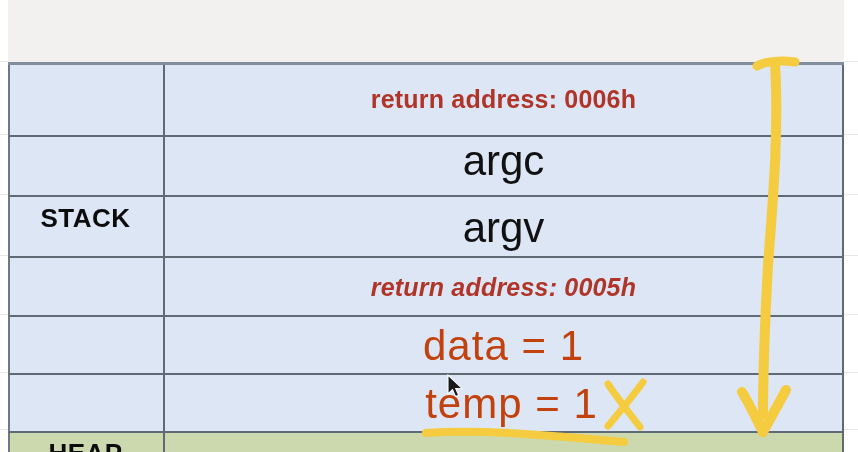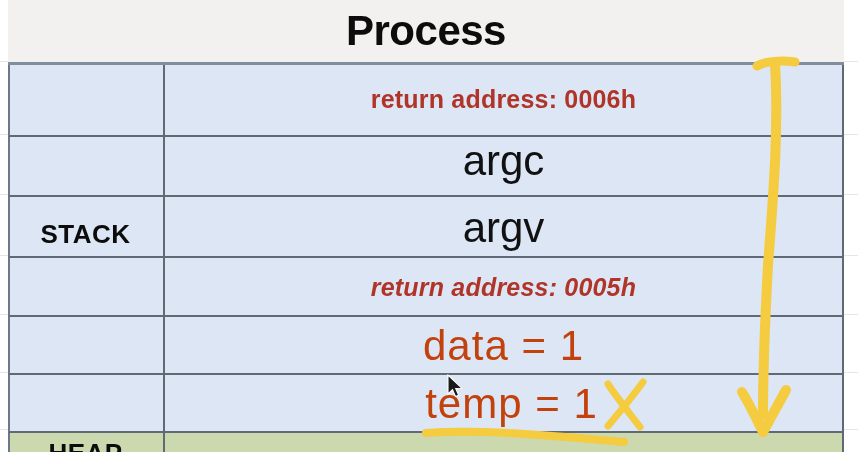--- a/index.html
+++ b/index.html
@@ -157,37 +157,36 @@
   <div class="gutter-line" style="left:0;top:372px;width:8px;"></div>
   <div class="gutter-line" style="left:0;top:429px;width:8px;"></div>
   <div class="gutter-line" style="left:844px;top:134px;width:14px;"></div>
   <div class="gutter-line" style="left:844px;top:194px;width:14px;"></div>
   <div class="gutter-line" style="left:844px;top:255px;width:14px;"></div>
   <div class="gutter-line" style="left:844px;top:314px;width:14px;"></div>
   <div class="gutter-line" style="left:844px;top:372px;width:14px;"></div>
   <div class="gutter-line" style="left:844px;top:429px;width:14px;"></div>
 
   <div class="title-band"></div>
-  <div class="title-text">Process</div>
 
   <div class="table">
 
     <div class="row stack-row" style="top:0px;height:72px;"></div>
     <div class="row stack-row" style="top:72px;height:60px;"></div>
     <div class="row stack-row" style="top:132px;height:61px;"></div>
     <div class="row stack-row" style="top:193px;height:59px;"></div>
     <div class="row stack-row" style="top:252px;height:58px;"></div>
     <div class="row stack-row" style="top:310px;height:58px;"></div>
 
     <div class="row heap-row" style="top:368px;height:24px;"></div>
 
     <div class="col-divider" style="height:368px;"></div>
     <div class="col-divider" style="top:368px;height:24px;"></div>
 
-    <div class="label-cell" style="top:16px;height:306px;">STACK</div>
+    <div class="label-cell" style="top:0px;height:306px;">STACK</div>
 
     <div class="label-cell" style="top:368px;height:40px;font-size:26px;">HEAP</div>
 
     <div class="value-cell" style="top:4px;height:60px;">
       <span class="t-addr">return address: 0006h</span>
     </div>
     <div class="value-cell" style="top:72px;height:48px;">
       <span class="t-var">argc</span>
     </div>
     <div class="value-cell" style="top:132px;height:61px;">

